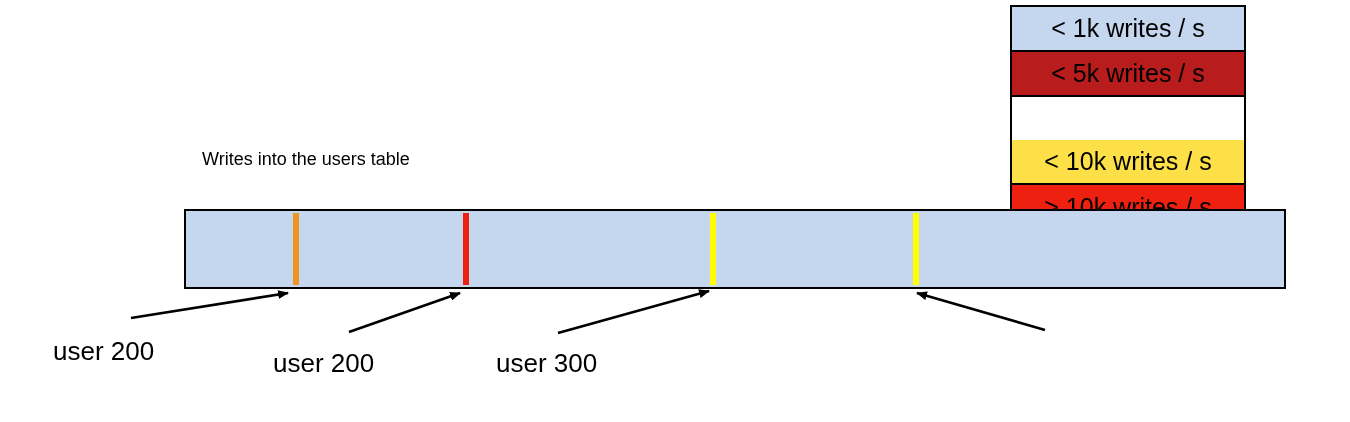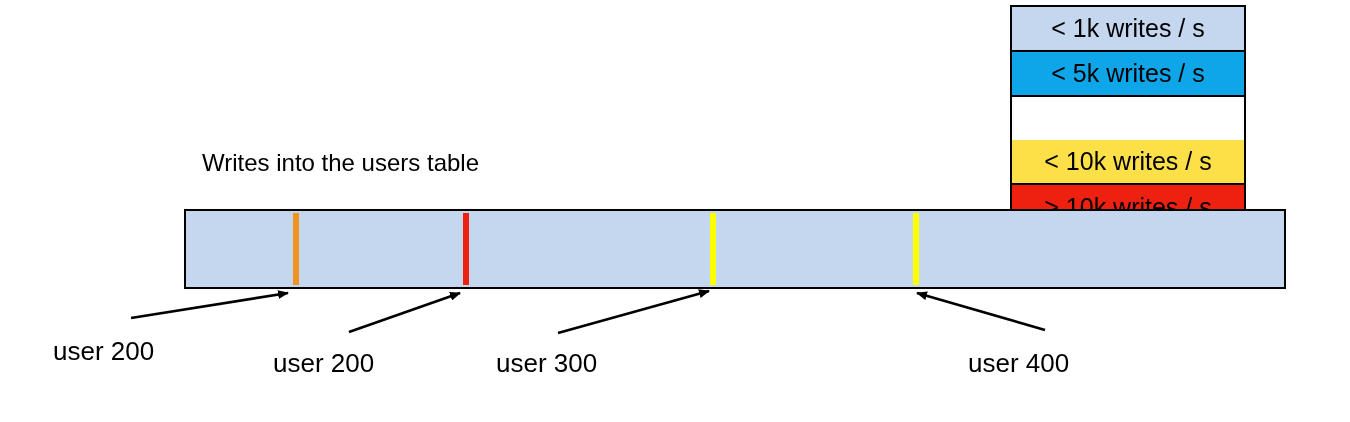--- a/index.html
+++ b/index.html
@@ -47,21 +47,21 @@
     line-height: 1;
     white-space: nowrap;
     letter-spacing: 0px;
   }
 
   
   .chart-title {
     position: absolute;
     left: 202px;
     top: 150px;
-    font-size: 24px;
+    font-size: 18px;
     color: #000000;
     white-space: nowrap;
     line-height: 1.1;
     text-align: right;
   }
 
   
   .bar-wrap {
     position: absolute;
     left: 184px;
@@ -104,21 +104,21 @@
 </style>
 </head>
 <body>
 
 <div id="stage">
 
   <div class="legend">
     <div class="legend-row" id="lg0" style="background: rgb(197, 214, 239);">
       <span class="legend-label">&lt; 1k writes / s</span>
     </div>
-    <div class="legend-row" id="lg1" style="background: #0ea5e9;">
+    <div class="legend-row" id="lg1" style="background: #b91c1c;">
       <span class="legend-label">&lt; 5k writes / s</span>
     </div>
     <div class="legend-row" id="lg2" style="background: #fde047; margin-top: 43px;">
       <span class="legend-label">&lt; 10k writes / s</span>
     </div>
     <div class="legend-row" id="lg3" style="background: rgb(238, 32, 16);">
       <span class="legend-label">&gt; 10k writes / s</span>
     </div>
   </div>
 
@@ -141,15 +141,14 @@
     </defs>
     <line x1="131" y1="318" x2="288" y2="293" stroke="#000000" stroke-width="2.6" marker-end="url(#ah)"></line>
     <line x1="349" y1="332" x2="460" y2="293" stroke="#000000" stroke-width="2.6" marker-end="url(#ah)"></line>
     <line x1="558" y1="333" x2="709" y2="291" stroke="#000000" stroke-width="2.6" marker-end="url(#ah)"></line>
     <line x1="1045" y1="330" x2="917" y2="293" stroke="#000000" stroke-width="2.6" marker-end="url(#ah)"></line>
   </svg>
 
   <div class="callout-label" style="left:53px;  top:337px;">user 200</div>
   <div class="callout-label" style="left:273px; top:349px;">user 200</div>
   <div class="callout-label" style="left:496px; top:349px;">user 300</div>
-  <div class="callout-label" style="left:968px; top:349px;">user 400</div>
 
 </div>
 
 </body></html>

